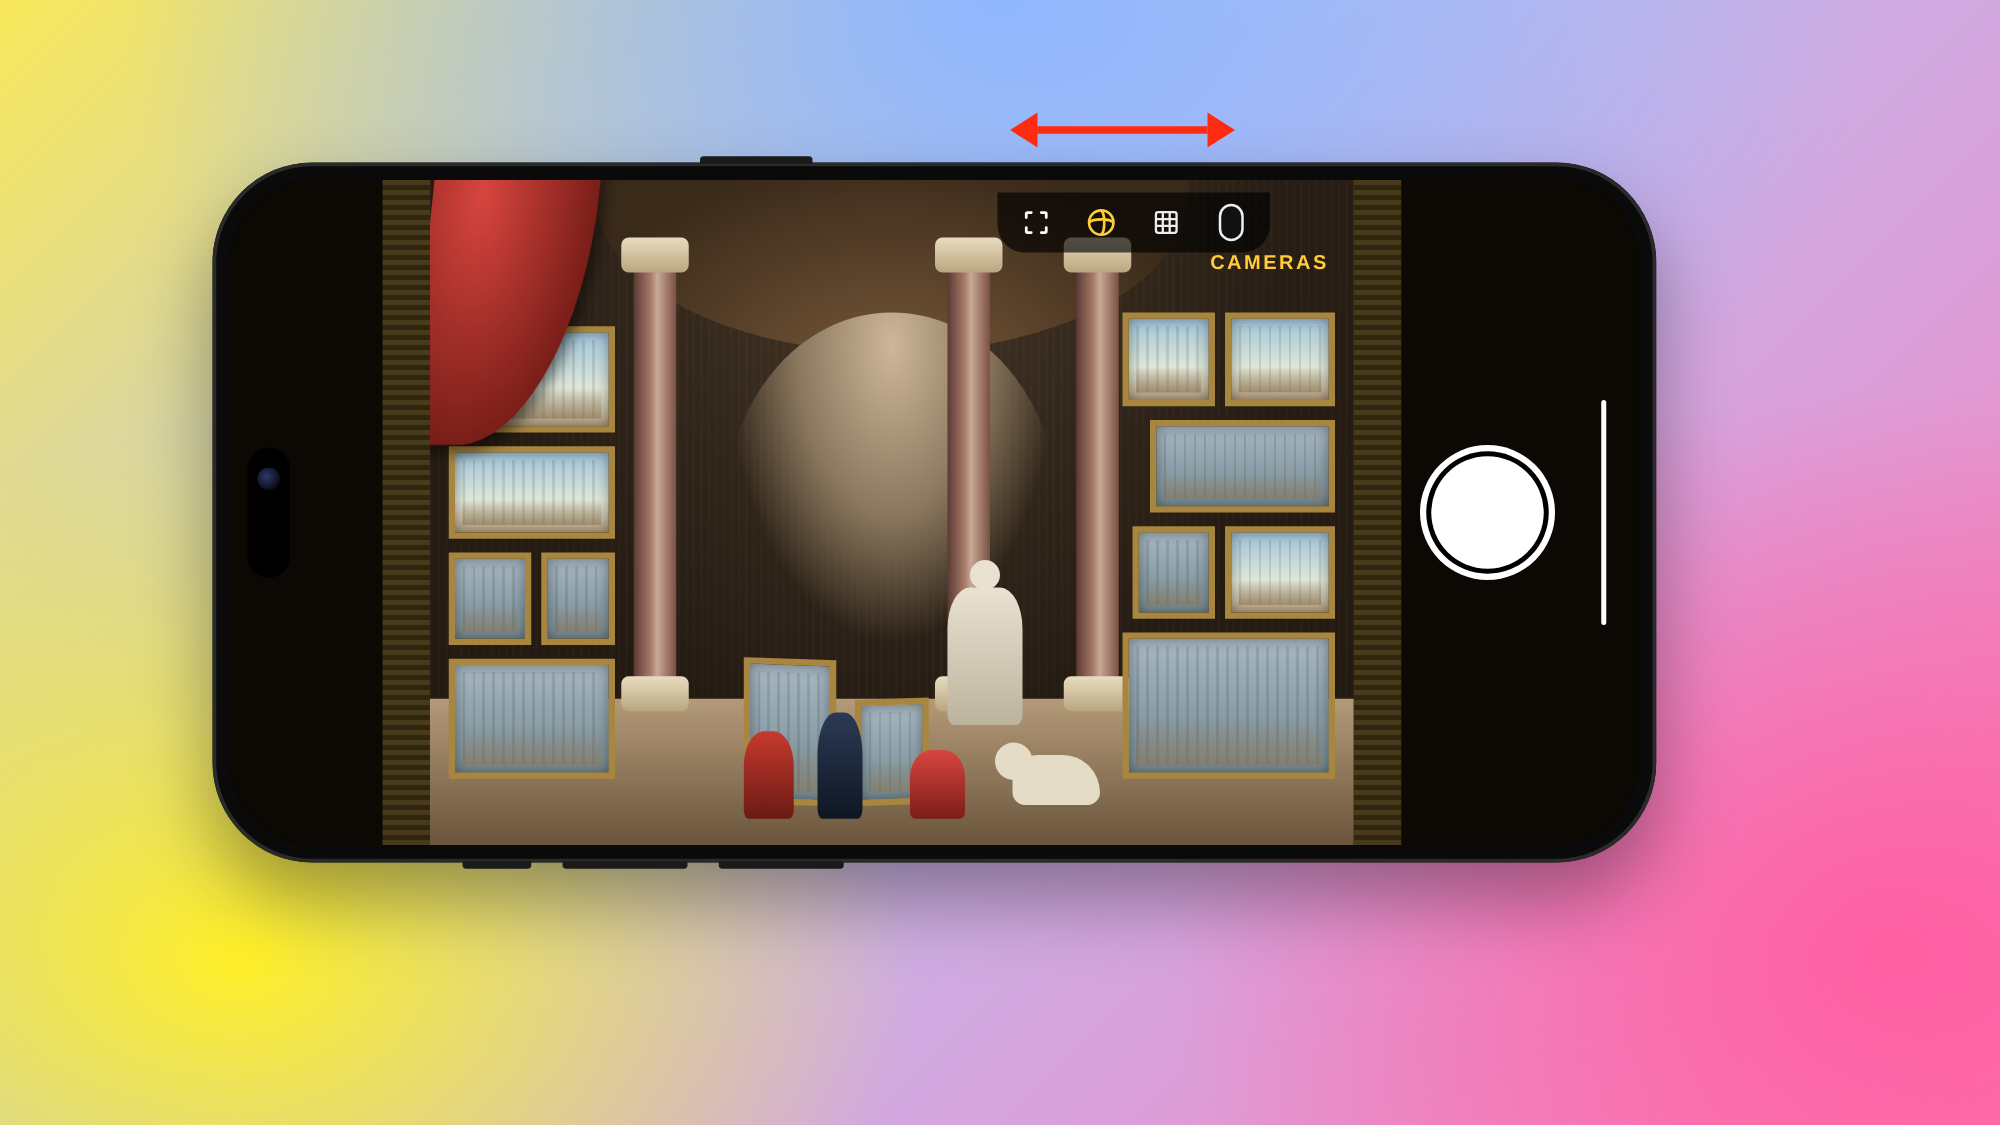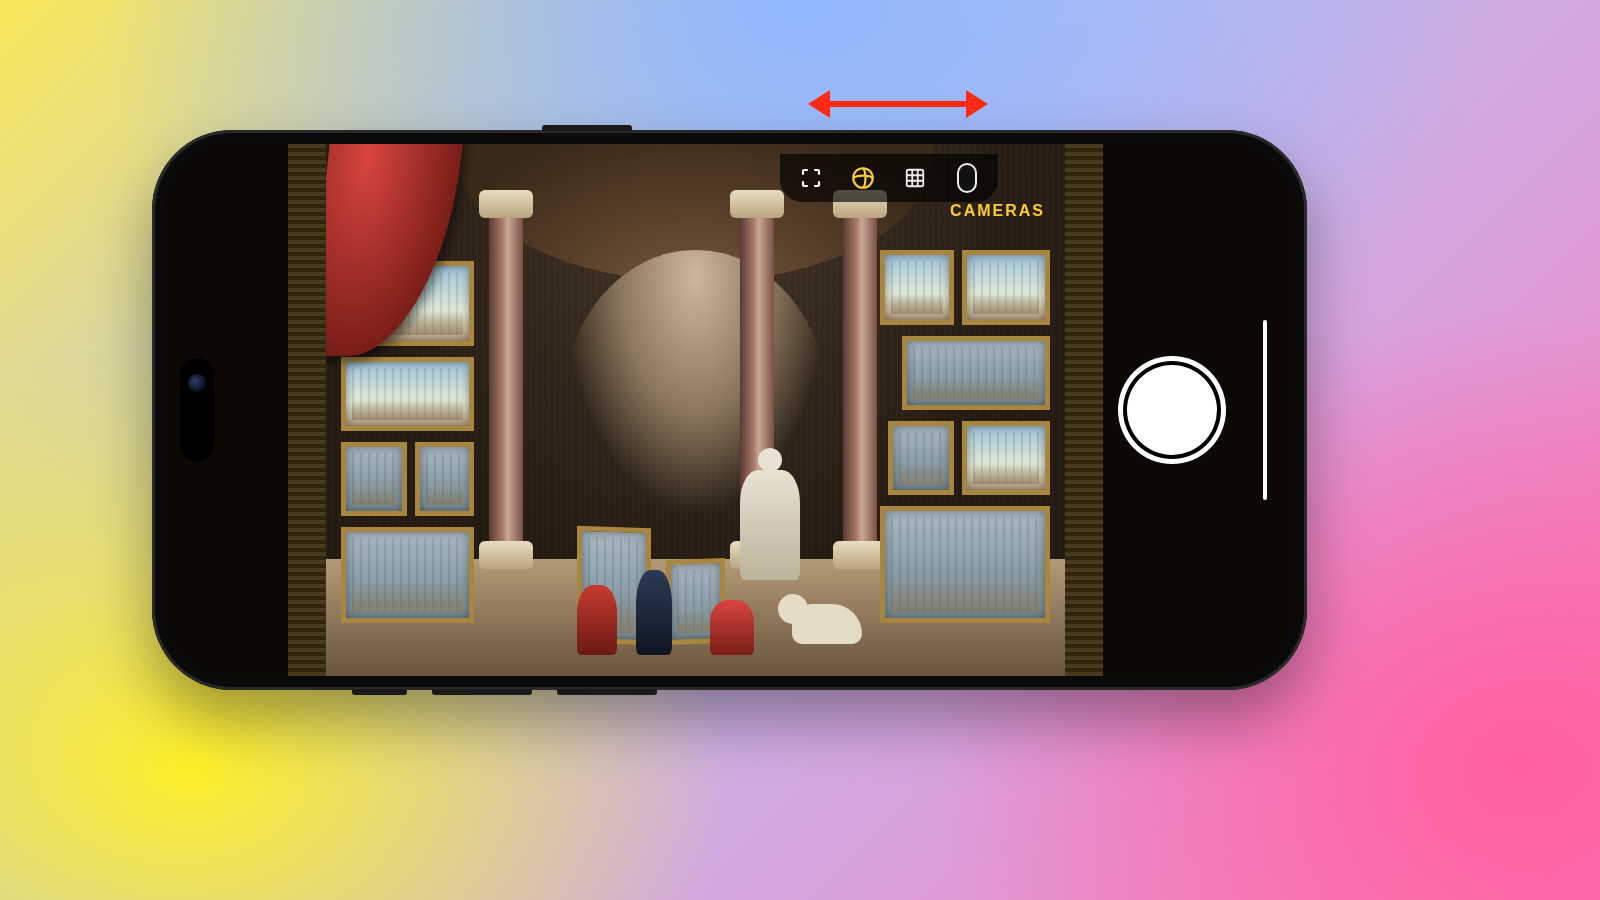--- a/index.html
+++ b/index.html
@@ -11,21 +11,21 @@
       radial-gradient(ellipse 900px 700px at 12% 85%, #ffef27 0%, rgba(255,239,39,0) 60%),
       radial-gradient(ellipse 900px 700px at 95% 85%, #ff5fa2 0%, rgba(255,95,162,0) 65%),
       radial-gradient(ellipse 1000px 700px at 50% 0%, #8fb6ff 0%, rgba(143,182,255,0) 70%),
       linear-gradient(135deg, #f8e85a 0%, #b9c2ee 40%, #d9a1dc 70%, #ff7bb1 100%);
     position: relative;
   }
 
   
   .phone {
     position: absolute;
-    left: 152px; top: 130px;
+    left: 170px; top: 130px;
     width: 1155px; height: 560px;
     background: #0a0a0a;
     border-radius: 80px;
     box-shadow: 0 30px 60px rgba(0,0,0,0.35), inset 0 0 0 3px #2a2a2a;
     padding: 14px;
   }
   .phone-btn-top1 { position:absolute; top:-5px; left:390px; width:90px; height:6px; background:#1a1a1a; border-radius:3px 3px 0 0; }
   .phone-btn-bot1 { position:absolute; bottom:-5px; left:200px; width:55px; height:6px; background:#1a1a1a; border-radius:0 0 3px 3px; }
   .phone-btn-bot2 { position:absolute; bottom:-5px; left:280px; width:100px; height:6px; background:#1a1a1a; border-radius:0 0 3px 3px; }
   .phone-btn-bot3 { position:absolute; bottom:-5px; left:405px; width:100px; height:6px; background:#1a1a1a; border-radius:0 0 3px 3px; }

